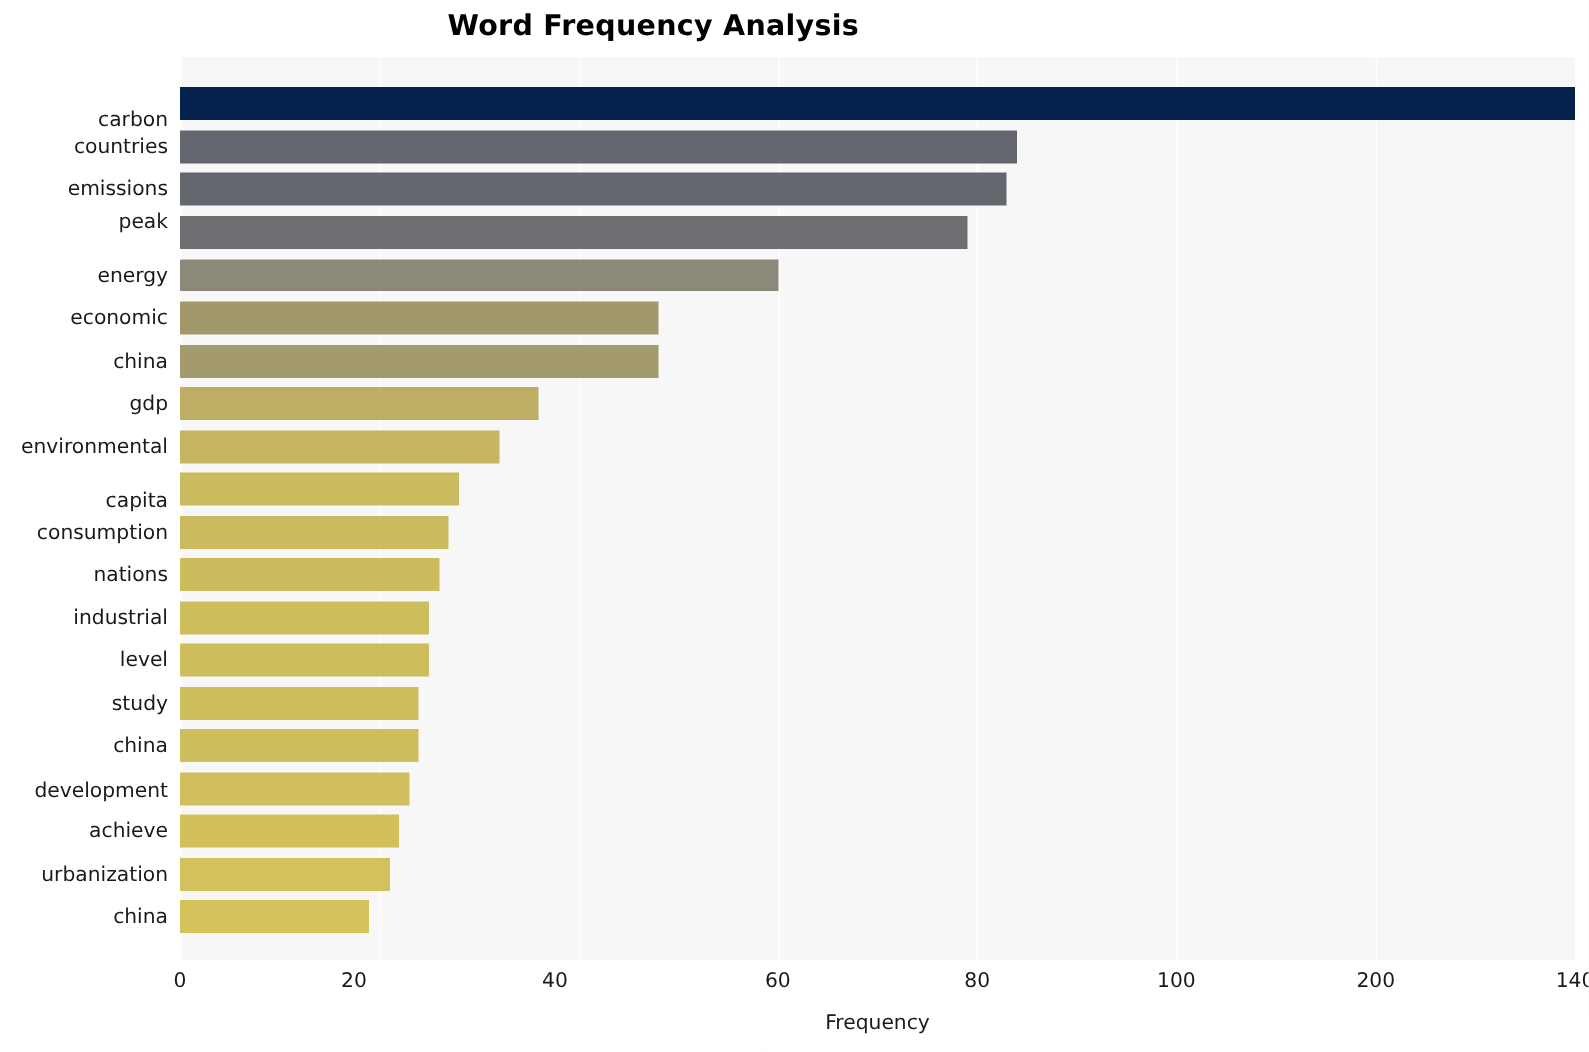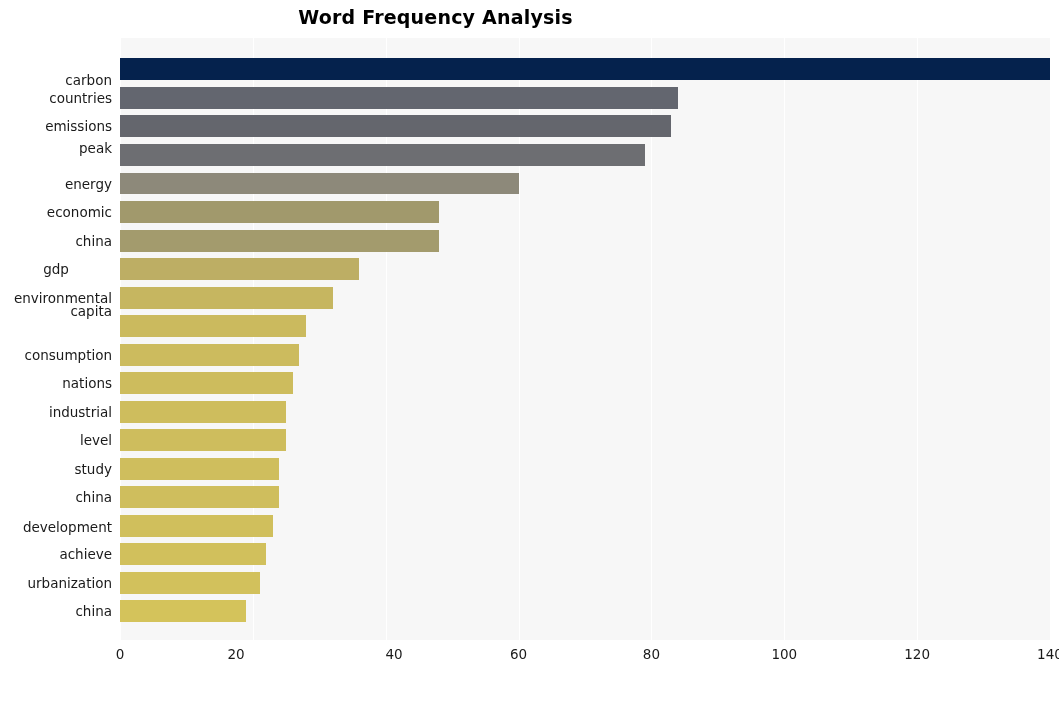--- a/index.html
+++ b/index.html
@@ -200,40 +200,41 @@
   </div>
 
   <div id="ylabels">
       <div class="ylabel" style="top: 35px; padding-left: 28px;">carbon</div>
       <div class="ylabel" style="top: 52.9147px;">countries</div>
       <div class="ylabel" style="top: 81.4455px;">emissions</div>
       <div class="ylabel" style="top: 103px; padding-left: 24px;">peak</div>
       <div class="ylabel" style="top: 138.507px;">energy</div>
       <div class="ylabel" style="top: 167.038px;">economic</div>
       <div class="ylabel" style="top: 195.569px;">china</div>
-      <div class="ylabel" style="top: 224.1px; text-align: center;">gdp</div>
+      <div class="ylabel" style="top: 224.1px;">gdp</div>
       <div class="ylabel" style="top: 252.63px;">environmental</div>
-      <div class="ylabel" style="top: 266px;">capita</div>
+      <div class="ylabel" style="top: 289px;">capita</div>
       <div class="ylabel" style="top: 309.692px;">consumption</div>
       <div class="ylabel" style="top: 338.223px;">nations</div>
       <div class="ylabel" style="top: 366.754px;">industrial</div>
       <div class="ylabel" style="top: 395.284px;">level</div>
       <div class="ylabel" style="top: 423.815px;">study</div>
       <div class="ylabel" style="top: 452.346px;">china</div>
       <div class="ylabel" style="top: 482px;">development</div>
       <div class="ylabel" style="top: 509.408px;">achieve</div>
       <div class="ylabel" style="top: 537.938px;">urbanization</div>
       <div class="ylabel" style="top: 566.469px;">china</div>
     </div>
 
   <div id="xlabels">
       <div class="xlabel" style="left: 120px;">0</div>
       <div class="xlabel" style="left: 236px;">20</div>
-      <div class="xlabel" style="left: 394px;">40</div>
+      <div class="xlabel" style="left: 370px;">40</div>
       <div class="xlabel" style="left: 518.571px;">60</div>
       <div class="xlabel" style="left: 651.429px;">80</div>
       <div class="xlabel" style="left: 784.286px;">100</div>
-      <div class="xlabel" style="left: 917.143px;">120</div>
+      <div class="xlabel" style="left: 917.143px;">200</div>
       <div class="xlabel" style="left: 1050px;">140</div>
     </div>
 
+  <div id="xaxis-title">Frequency</div>
 
 </div>
 
 </body></html>

